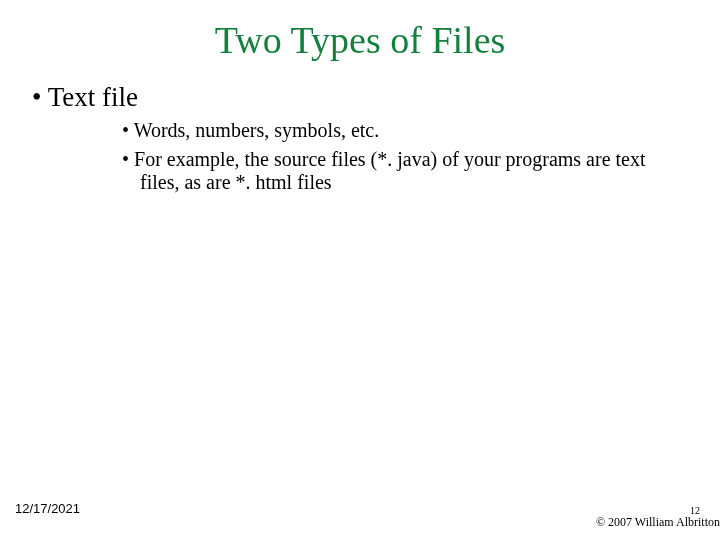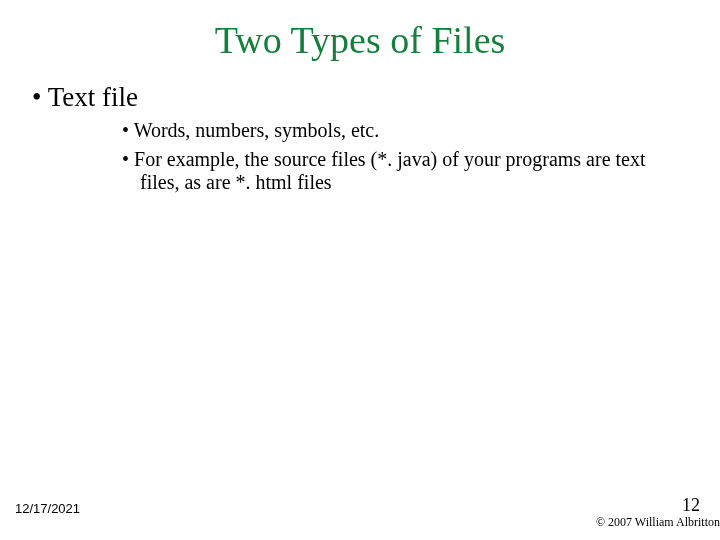--- a/index.html
+++ b/index.html
@@ -62,21 +62,21 @@
     position: absolute;
     left: 4px; right: 0;
     bottom: 10px;
     text-align: right;
     font-size: 12px;
   }
   .footer-page {
     position: absolute;
     right: 20px;
     bottom: 24px;
-    font-size: 18px;
+    font-size: 10px;
   }
 </style>
 </head>
 <body>
 
 <div class="slide">
 
   <div class="title">Two Types of Files</div>
 
   <div class="content">

